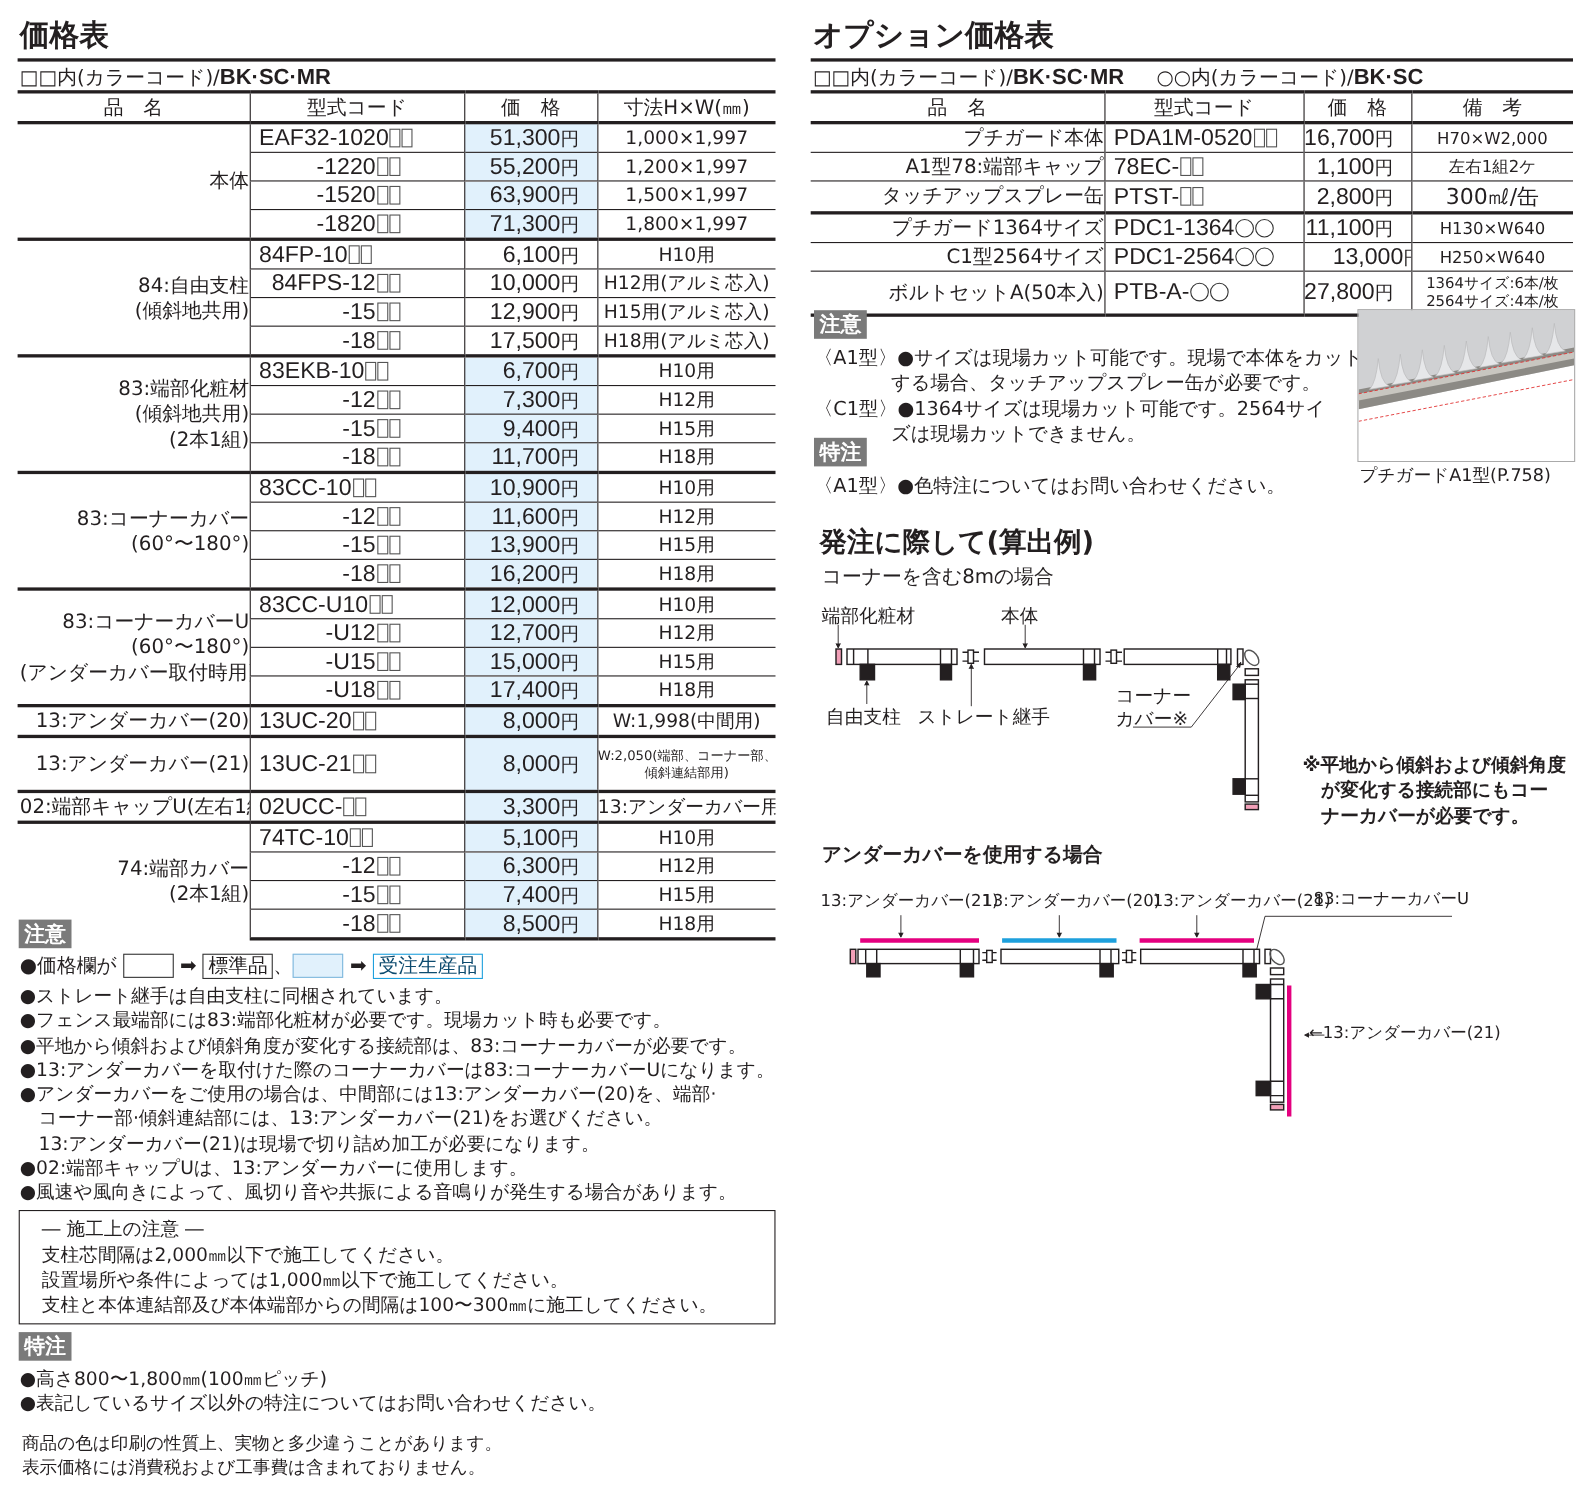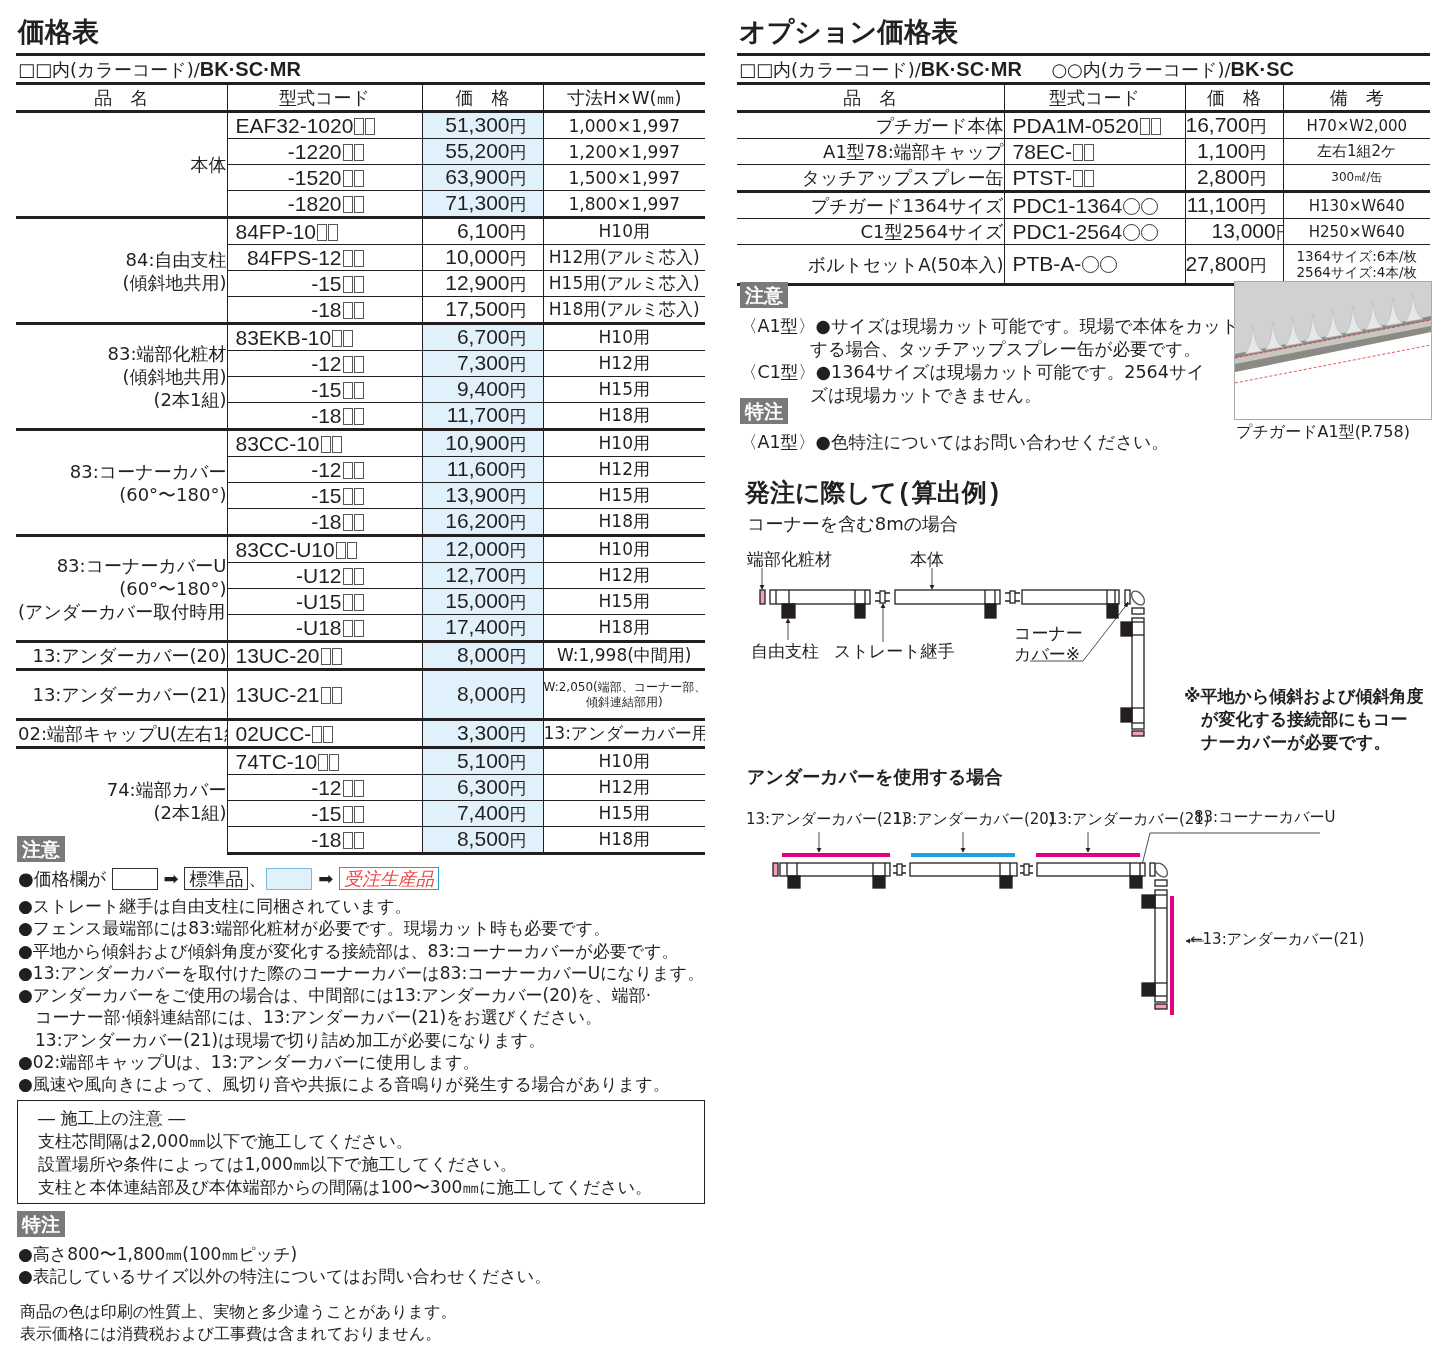--- a/index.html
+++ b/index.html
@@ -26,21 +26,21 @@
   .c-dim { font-size: 17px; text-align: center; }
   .c-dim.small { font-size: 12px; line-height: 15px; }
   .sq { display: inline-block; width: 10px; height: 17px; border: 1px solid #555; margin-left: 1px; vertical-align: -2px; box-sizing: border-box; }
   .circ { display: inline-block; width: 17px; height: 17px; border: 1.5px solid #333; border-radius: 50%; margin-left: 1px; vertical-align: -2px; box-sizing: border-box; }
   .badge { position: absolute; background: #7a7a7a; color: #fff; font-size: 19px; font-weight: bold; padding: 1px 5px; line-height: 24px; }
   .note { position: absolute; font-size: 17px; white-space: nowrap; line-height: 22.3px; }
   .boxnote { position: absolute; border: 1.5px solid #231f20; font-size: 17px; line-height: 23px; padding: 6px 0 4px 20px; box-sizing: border-box; }
   .legend-box { display: inline-block; width: 46px; height: 22px; border: 1.5px solid #333; vertical-align: -5px; box-sizing: border-box; }
   .legend-box.order { background: #e1f1fc; border-color: #7fb8dd; }
   .legend-label { display: inline-block; border: 1.5px solid #333; padding: 0 4px; line-height: 21px; font-size: 18px; }
-  .legend-label.order { border-color: #1fa0dd; color: #ef4444; font-style: italic; }
+  .legend-label.order { border-color: #1fa0dd; color: #0c4a6e; }
   .img-box { position: absolute; border: 1.5px solid #aaa; background: linear-gradient(180deg, #cfd0d2 0%, #d6d7d8 60%, #ffffff 60%); overflow: hidden; }
 </style>
 </head>
 <body>
 
 <div class="abs h1" style="left:18px;top:14px;">価格表</div>
 <div class="rule" style="left:16px;top:53px;width:689px;"></div>
 <div class="abs sub" style="left:18px;top:58px;">
   <span>□□内(カラーコード)/</span><b>BK·SC·MR</b>
 </div>
@@ -279,21 +279,21 @@
       <tr>
         <td class="c-name"><span style="display: inline-block; width: 112px;">A1型</span><span>78:端部キャップ</span></td>
         <td class="c-code left" style="padding-left: 6px;"><span>78EC-</span><span class="sq"></span><span class="sq"></span></td>
         <td class="c-price" style="padding-right: 6px;"><span>1,100</span><span class="yen">円</span></td>
         <td class="c-dim" style="font-size: 15px;">左右1組2ケ</td>
       </tr>
       <tr>
         <td class="c-name"><span style="display: inline-block;">タッチアップスプレー缶</span></td>
         <td class="c-code left" style="padding-left: 6px;"><span>PTST-</span><span class="sq"></span><span class="sq"></span></td>
         <td class="c-price" style="padding-right: 6px;"><span>2,800</span><span class="yen">円</span></td>
-        <td class="c-dim" style="font-size: 12px; margin-top: 32px;">300㎖/缶</td>
+        <td class="c-dim" style="font-size: 20px; margin-top: 32px;">300㎖/缶</td>
       </tr>
       <tr class="grp">
         <td class="c-name"><span style="display: inline-block; width: 112px;">プチガード</span><span>1364サイズ</span></td>
         <td class="c-code left" style="padding-left: 6px;"><span>PDC1-1364</span><span class="circ"></span><span class="circ"></span></td>
         <td class="c-price" style="padding-right: 6px;"><span>11,100</span><span class="yen">円</span></td>
         <td class="c-dim" style="font-size: 15px;">H130×W640</td>
       </tr>
       <tr>
         <td class="c-name"><span style="display: inline-block; width: 112px;">C1型</span><span>2564サイズ</span></td>
         <td class="c-code left" style="padding-left: 6px;"><span>PDC1-2564</span><span class="circ"></span><span class="circ"></span></td>
@@ -337,21 +337,21 @@
       <path d="M130,48 q6,-6 8,-28 q2,22 10,25 z"></path>
       <path d="M150,44 q6,-6 8,-28 q2,22 10,25 z"></path>
       <path d="M170,40 q6,-6 8,-28 q2,22 10,25 z"></path>
     </g>
     <line x1="0" y1="76" x2="196" y2="38" stroke="#e03030" stroke-width="0.8" stroke-dasharray="3,2"></line>
     <line x1="0" y1="101" x2="196" y2="63" stroke="#e03030" stroke-width="0.8" stroke-dasharray="3,2"></line>
   </svg>
 </div>
 <div class="note" style="left:1236px;top:421px;font-size:16px;">プチガードA1型(P.758)</div>
 
-<div class="abs" style="left:745px;top:476px;font-size:25px;font-weight:bold;font-family:Liberation Mono, monospace;">発注に際して(算出例)</div>
+<div class="abs" style="left:745px;top:476px;font-size:25px;font-weight:bold;">発注に際して(算出例)</div>
 <div class="abs" style="left:747px;top:512px;font-size:18px;">コーナーを含む8mの場合</div>
 
 <svg class="abs" style="left:740px;top:540px;" width="700" height="200" viewBox="0 0 700 200">
   <g stroke="#231f20" stroke-width="1.3" fill="#fff">
 
     <rect x="20" y="50" width="5" height="14" fill="#f2a0b8"></rect>
 
     <rect x="30" y="50" width="100" height="14"></rect>
     <line x1="36" y1="50" x2="36" y2="64"></line>
       <line x1="49" y1="50" x2="49" y2="64"></line>

